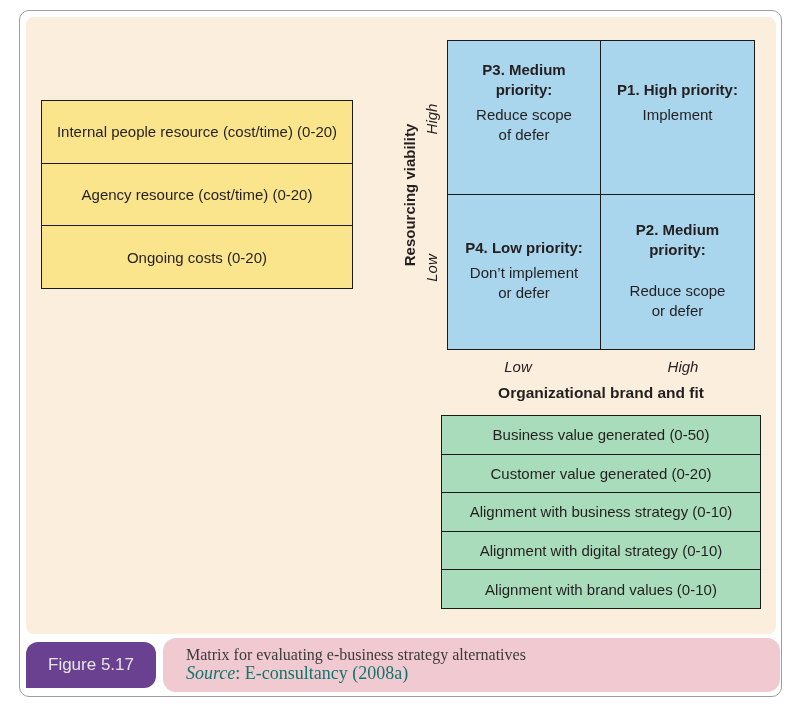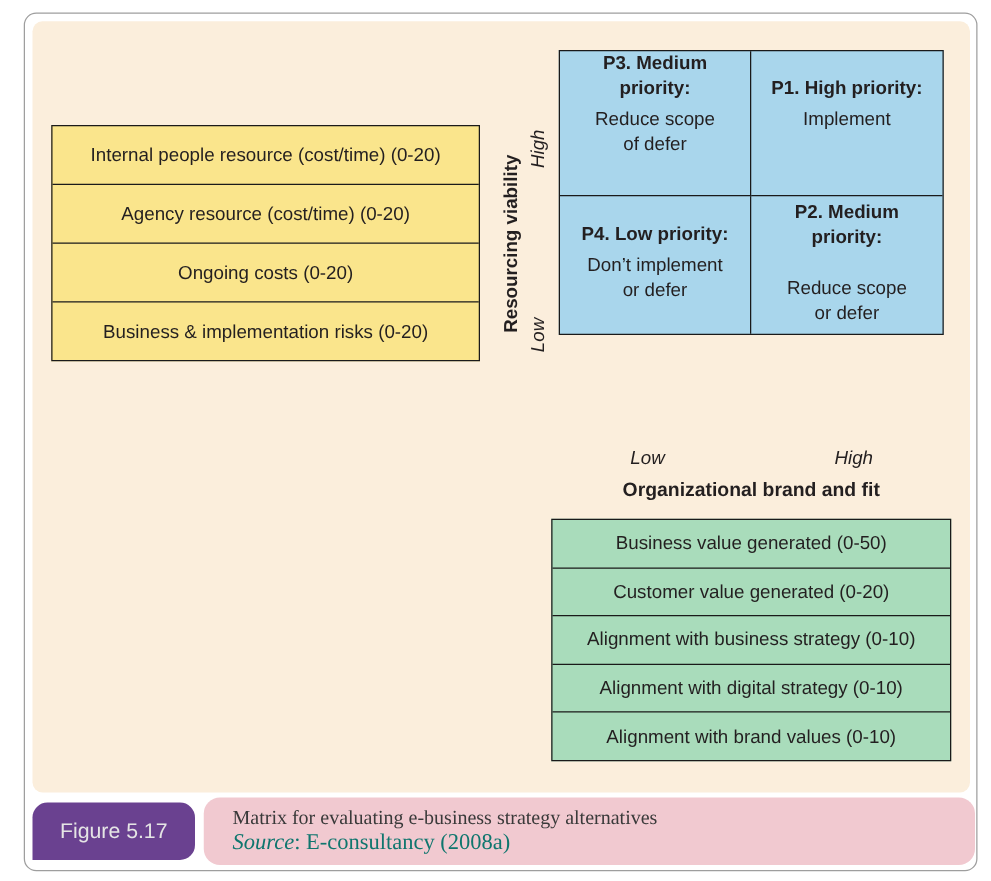--- a/index.html
+++ b/index.html
@@ -34,26 +34,26 @@
   }
   .crit-table .row {
     flex: 1 1 0;
     display: flex; align-items: center; justify-content: center;
     font-size: 15px; line-height: 17px;
     text-align: center;
     padding: 0 6px;
   }
   .crit-table .row + .row { border-top: 1.6px solid var(--line, #1a1a1a); }
 
-  .yellow-table { left: 41px; top: 100px; width: 343px; height: 189px; background: var(--yellow, #fae58c); }
+  .yellow-table { left: 41px; top: 100px; width: 312px; height: 189px; background: var(--yellow, #fae58c); }
   .green-table  { left: 441px; top: 415px; width: 320px; height: 194px; background: var(--green, #a9dcbb); }
 
   
   .matrix {
-    position: absolute; left: 447px; top: 40px; width: 308px; height: 228px;
+    position: absolute; left: 447px; top: 40px; width: 308px; height: 310px;
     background: var(--blue, #a9d6ec);
     border: 1.7px solid var(--line, #1a1a1a);
     display: grid;
     grid-template-columns: 1fr 1fr;
     grid-template-rows: 1fr 1fr;
   }
   .quad {
     display: flex; flex-direction: column;
     align-items: center; justify-content: center;
     text-align: center;
@@ -105,21 +105,20 @@
   <div class="frame">
 
     <div class="panel" style="left:6px; top:6px;"></div>
 
   </div>
 
   <div class="crit-table yellow-table">
     <div class="row">Internal people resource (cost/time) (0-20)</div>
     <div class="row">Agency resource (cost/time) (0-20)</div>
     <div class="row">Ongoing costs (0-20)</div>
-    <div class="row">Business &amp; implementation risks (0-20)</div>
   </div>
 
   <div class="matrix">
     <div class="quad q-tl">
       <div class="q-heading">P3. Medium
 priority:</div>
       <div class="q-body">Reduce scope
 of defer</div>
     </div>
     <div class="quad q-tr">

